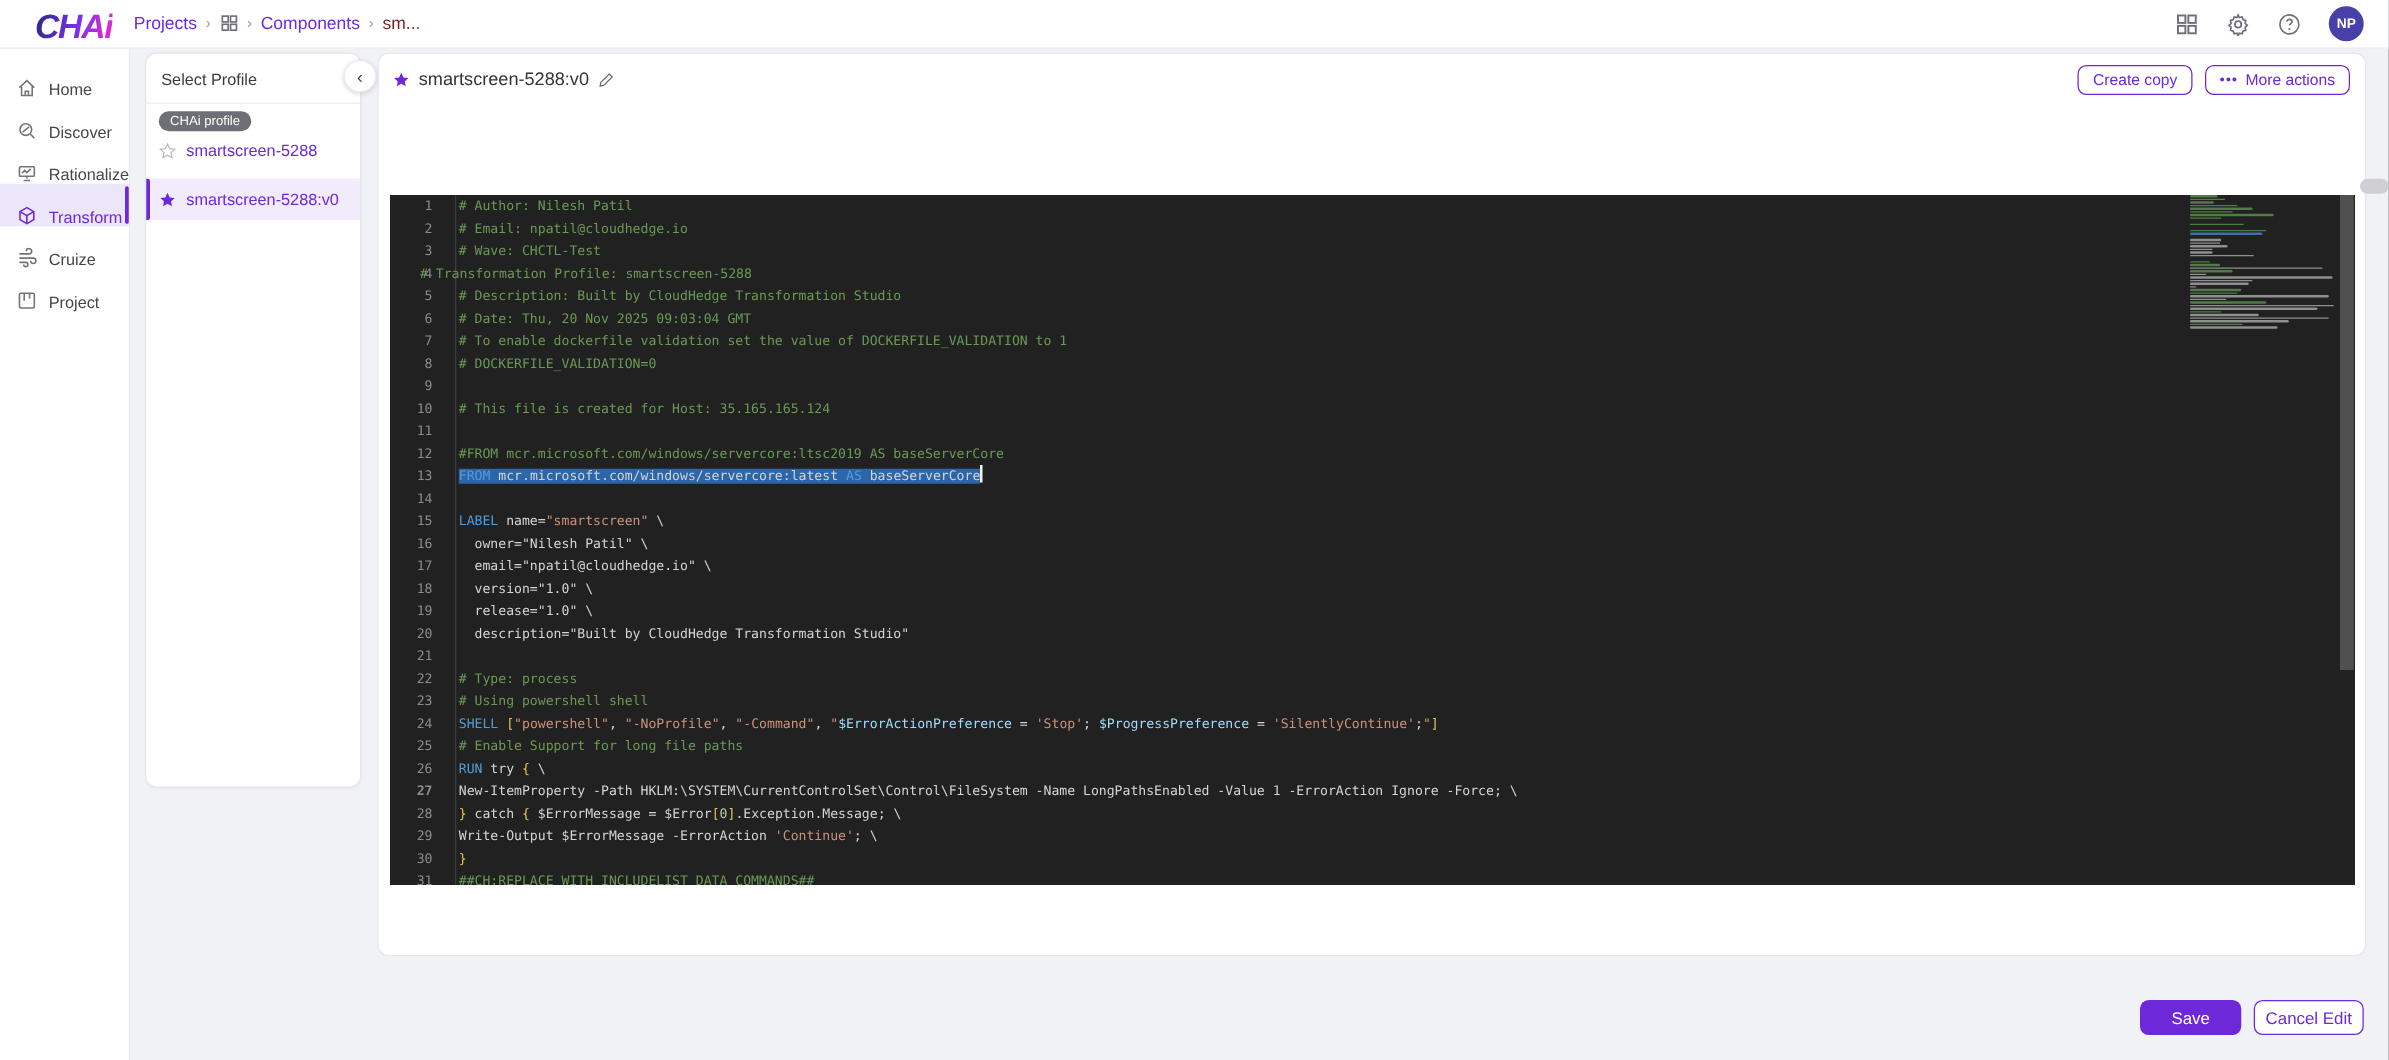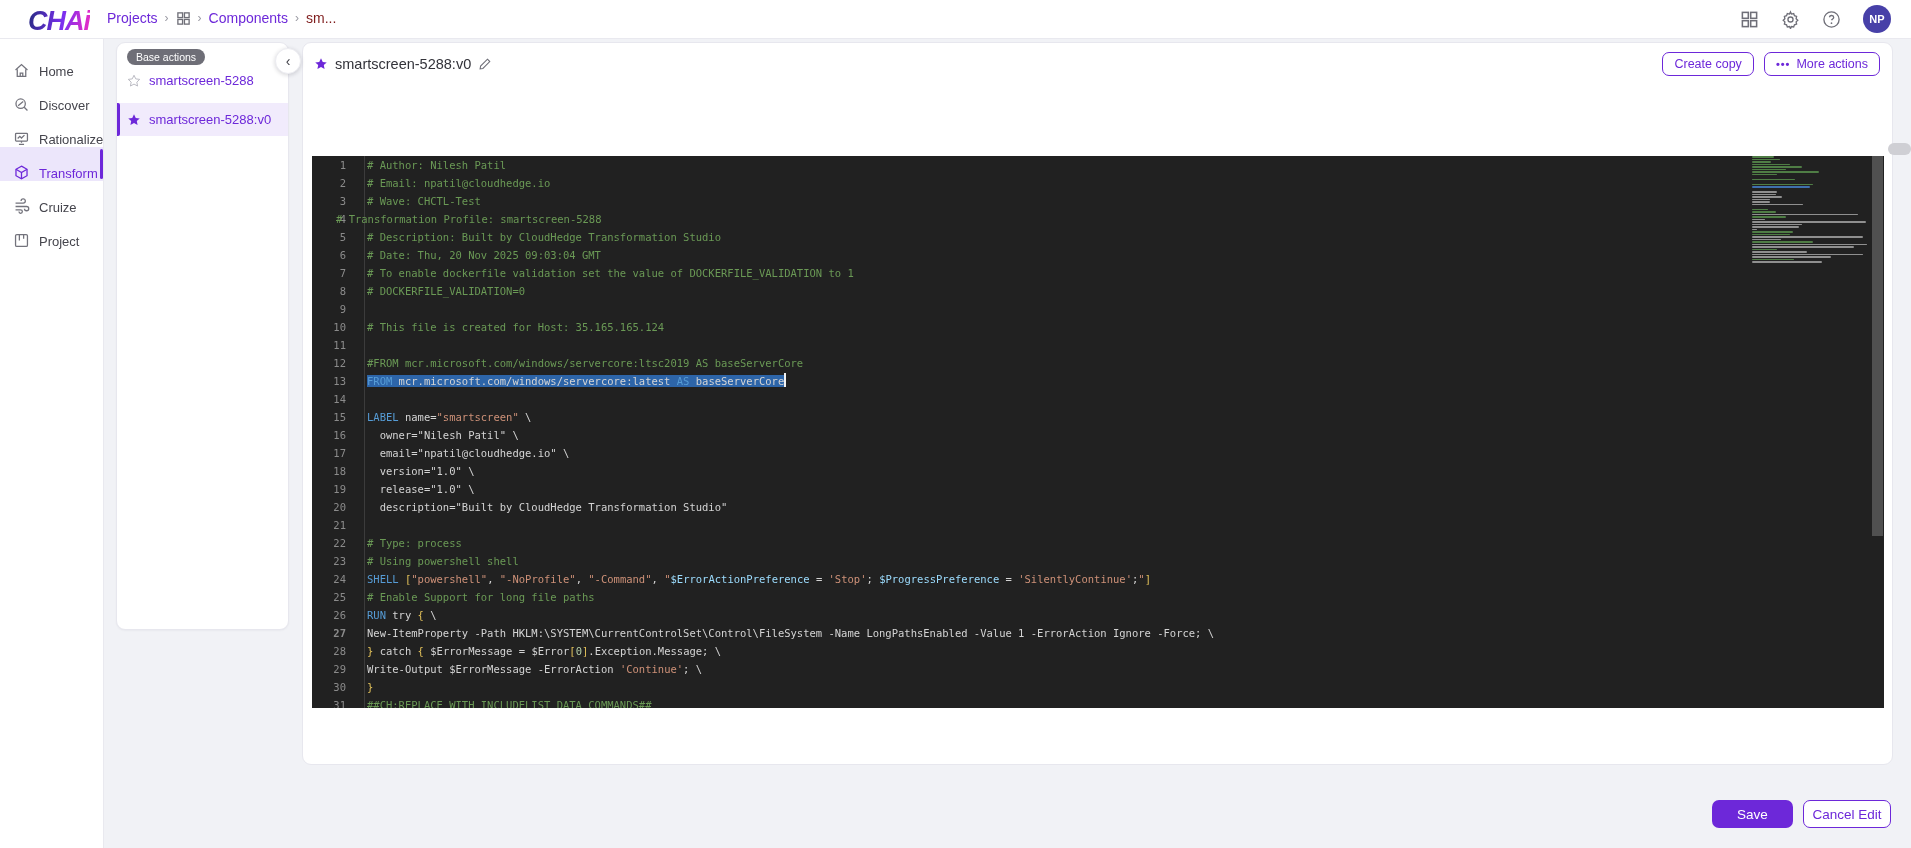--- a/index.html
+++ b/index.html
@@ -168,21 +168,22 @@
             <path d="M7.5 3v7M12.5 3v5"></path>
           </svg></span>
         <span>Project</span>
       </div>
     </nav>
 
   <section class="profile-card">
     <div class="collapse-btn">
         <span>‹</span>
       </div>
-    <span class="base-badge">Base actions</span>
+    <div class="pc-title">Select Profile</div>
+    <span class="base-badge">CHAi profile</span>
     <div id="profiles">
         <div class="prof-row">
           <span style="display:inline-flex">
             <svg class="star" viewBox="0 0 20 20" fill="none" stroke="#b9b9c2" stroke-width="1.4" width="14" height="14">
               <path d="M10 1.8l2.5 5.2 5.7.7-4.2 3.9 1.1 5.6L10 14.4l-5.1 2.8 1.1-5.6L1.8 7.7l5.7-.7z"></path>
             </svg>
           </span>
           <span class="p-name">smartscreen-5288</span>
         </div>
         <div class="prof-row selected">

